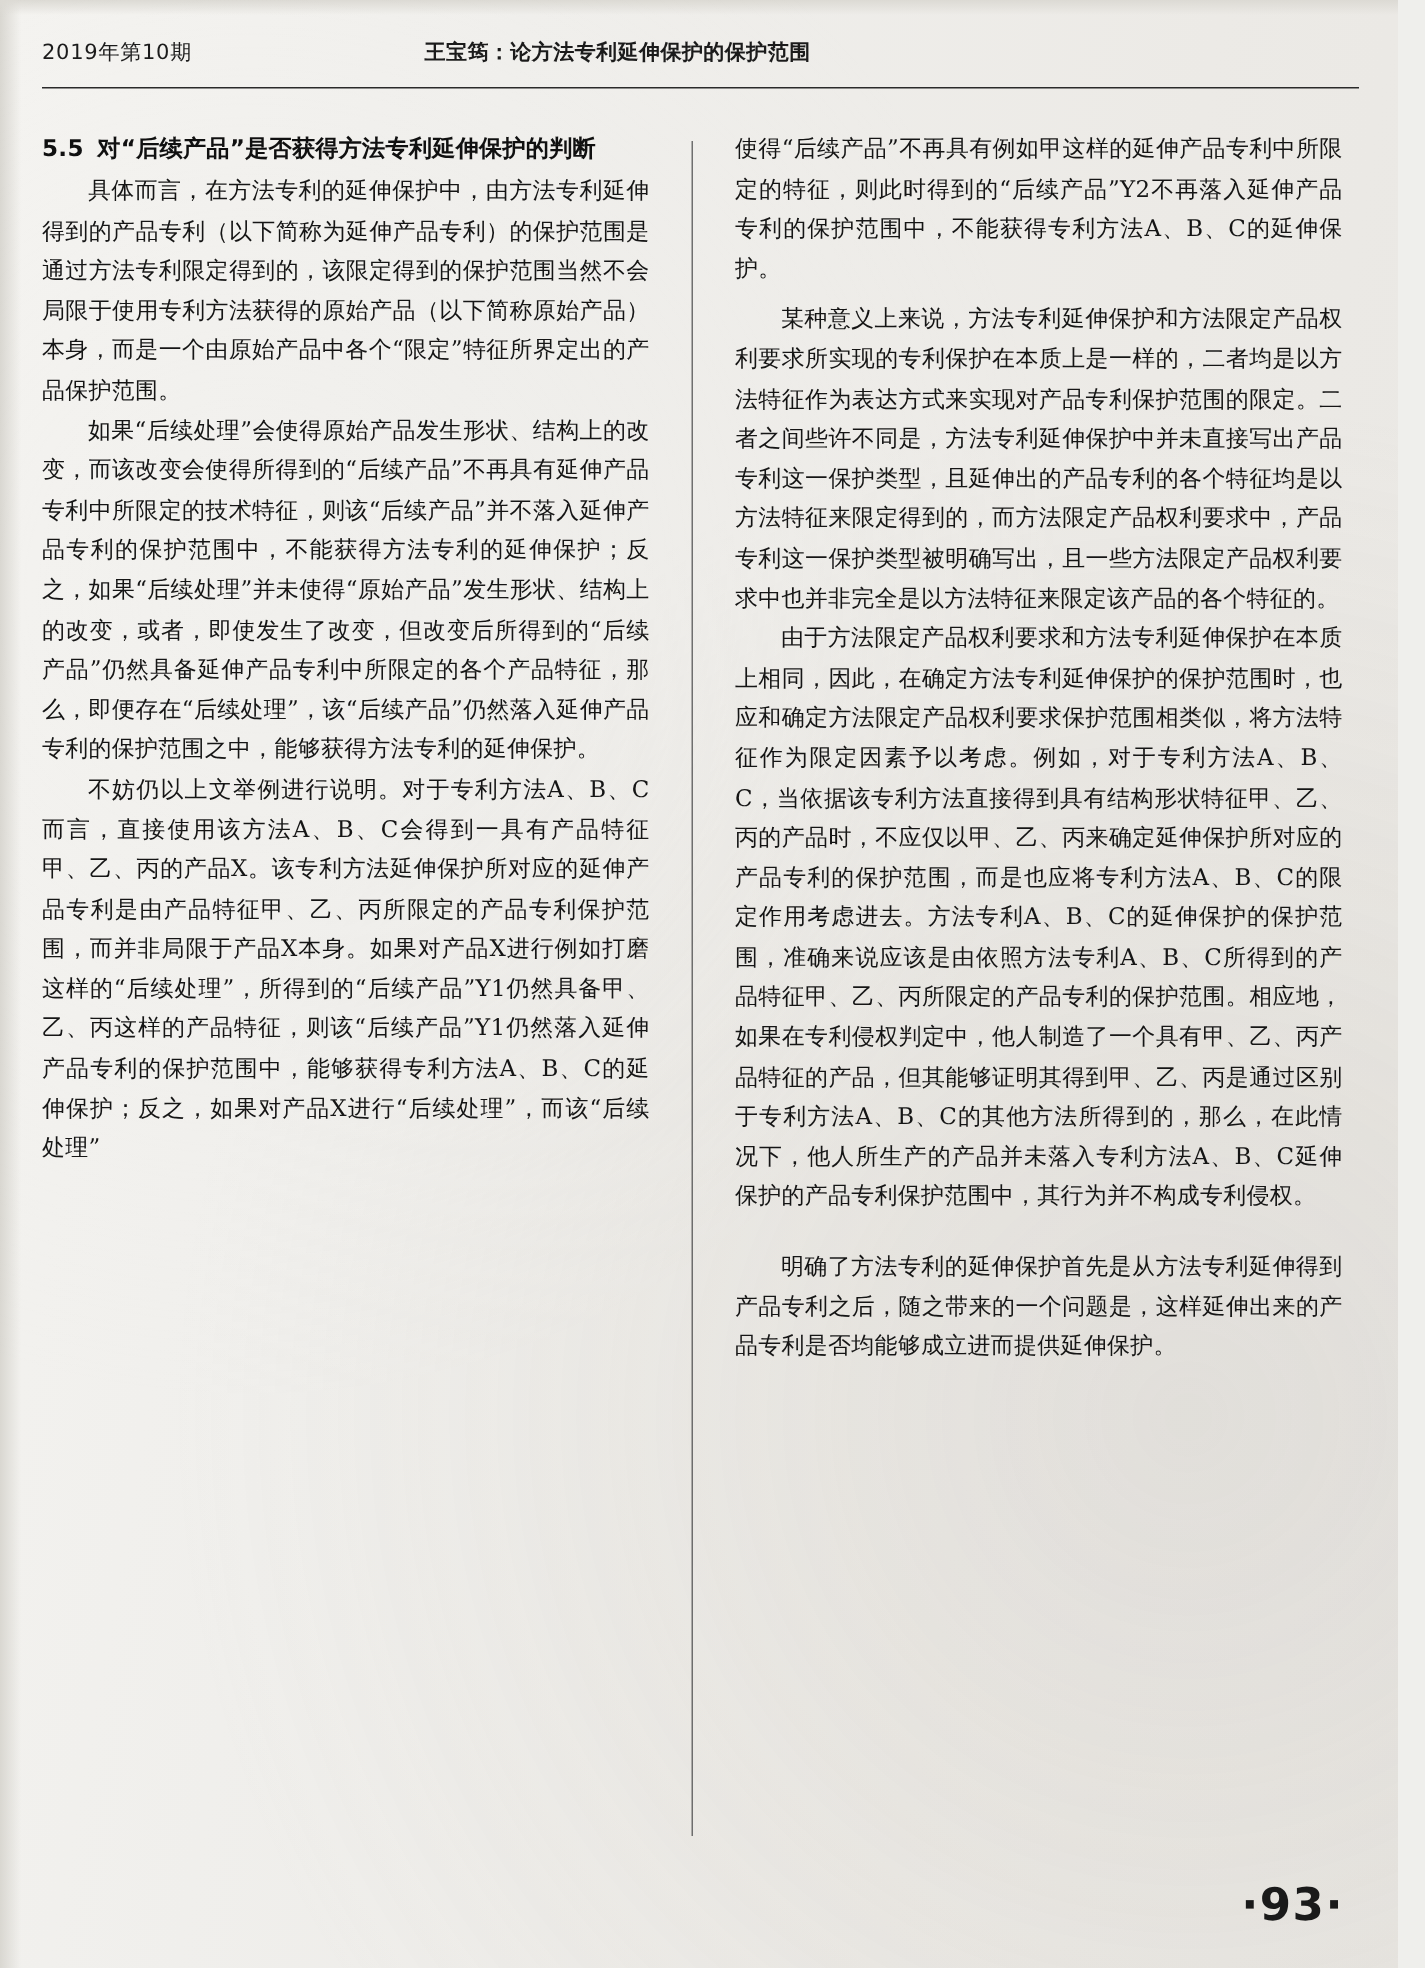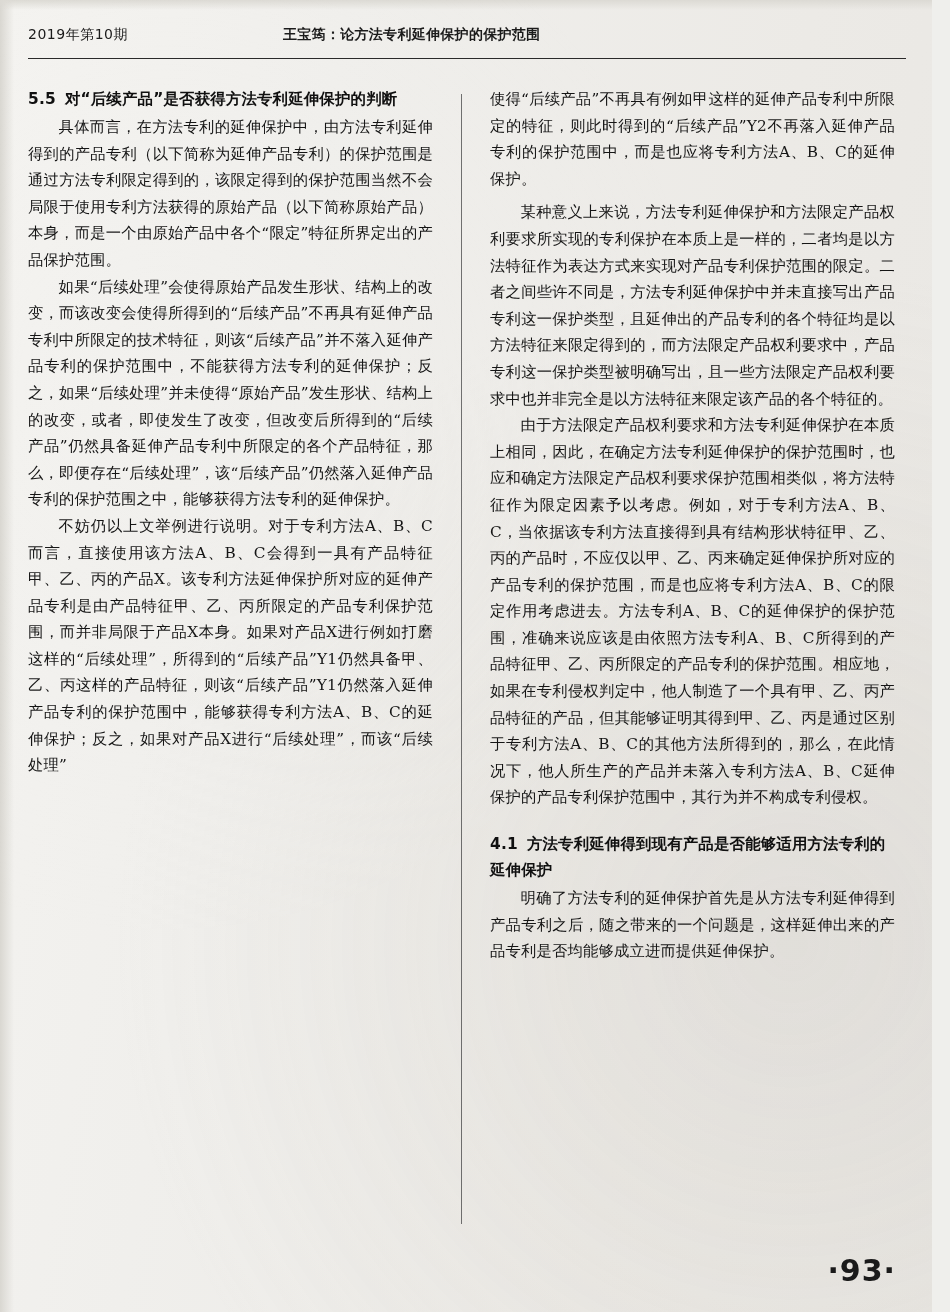--- a/index.html
+++ b/index.html
@@ -158,27 +158,24 @@
     <div class="col col-left">
       <h3 class="sec">
         <span class="num">5.5</span><span>对“后续产品”是否获得方法专利延伸保护的判断</span>
       </h3>
       <p class="indent">具体而言，在方法专利的延伸保护中，由方法专利延伸得到的产品专利（以下简称为延伸产品专利）的保护范围是通过方法专利限定得到的，该限定得到的保护范围当然不会局限于使用专利方法获得的原始产品（以下简称原始产品）本身，而是一个由原始产品中各个“限定”特征所界定出的产品保护范围。</p>
       <p class="indent">如果“后续处理”会使得原始产品发生形状、结构上的改变，而该改变会使得所得到的“后续产品”不再具有延伸产品专利中所限定的技术特征，则该“后续产品”并不落入延伸产品专利的保护范围中，不能获得方法专利的延伸保护；反之，如果“后续处理”并未使得“原始产品”发生形状、结构上的改变，或者，即使发生了改变，但改变后所得到的“后续产品”仍然具备延伸产品专利中所限定的各个产品特征，那么，即便存在“后续处理”，该“后续产品”仍然落入延伸产品专利的保护范围之中，能够获得方法专利的延伸保护。</p>
       <p class="indent">不妨仍以上文举例进行说明。对于专利方法A、B、C而言，直接使用该方法A、B、C会得到一具有产品特征甲、乙、丙的产品X。该专利方法延伸保护所对应的延伸产品专利是由产品特征甲、乙、丙所限定的产品专利保护范围，而并非局限于产品X本身。如果对产品X进行例如打磨这样的“后续处理”，所得到的“后续产品”Y1仍然具备甲、乙、丙这样的产品特征，则该“后续产品”Y1仍然落入延伸产品专利的保护范围中，能够获得专利方法A、B、C的延伸保护；反之，如果对产品X进行“后续处理”，而该“后续处理”</p>
     </div>
 
     <div class="col col-right">
-      <p>使得“后续产品”不再具有例如甲这样的延伸产品专利中所限定的特征，则此时得到的“后续产品”Y2不再落入延伸产品专利的保护范围中，而是也应将专利方法A、B、C的延伸保护。</p>
+      <p>使得“后续产品”不再具有例如甲这样的延伸产品专利中所限定的特征，则此时得到的“后续产品”Y2不再落入延伸产品专利的保护范围中，不能获得专利方法A、B、C的延伸保护。</p>
       <div class="gap-s"></div>
       <p class="indent">某种意义上来说，方法专利延伸保护和方法限定产品权利要求所实现的专利保护在本质上是一样的，二者均是以方法特征作为表达方式来实现对产品专利保护范围的限定。二者之间些许不同是，方法专利延伸保护中并未直接写出产品专利这一保护类型，且延伸出的产品专利的各个特征均是以方法特征来限定得到的，而方法限定产品权利要求中，产品专利这一保护类型被明确写出，且一些方法限定产品权利要求中也并非完全是以方法特征来限定该产品的各个特征的。</p>
       <p class="indent">由于方法限定产品权利要求和方法专利延伸保护在本质上相同，因此，在确定方法专利延伸保护的保护范围时，也应和确定方法限定产品权利要求保护范围相类似，将方法特征作为限定因素予以考虑。例如，对于专利方法A、B、C，当依据该专利方法直接得到具有结构形状特征甲、乙、丙的产品时，不应仅以甲、乙、丙来确定延伸保护所对应的产品专利的保护范围，而是也应将专利方法A、B、C的限定作用考虑进去。方法专利A、B、C的延伸保护的保护范围，准确来说应该是由依照方法专利A、B、C所得到的产品特征甲、乙、丙所限定的产品专利的保护范围。相应地，如果在专利侵权判定中，他人制造了一个具有甲、乙、丙产品特征的产品，但其能够证明其得到甲、乙、丙是通过区别于专利方法A、B、C的其他方法所得到的，那么，在此情况下，他人所生产的产品并未落入专利方法A、B、C延伸保护的产品专利保护范围中，其行为并不构成专利侵权。</p>
       <div class="gap-m"></div>
       <div class="gap-s"></div>
-      <h3 class="sec">
-        <span class="num">4.1</span><span>方法专利延伸得到现有产品是否能够适用方法专利的延伸保护</span>
-      </h3>
       <p class="indent">明确了方法专利的延伸保护首先是从方法专利延伸得到产品专利之后，随之带来的一个问题是，这样延伸出来的产品专利是否均能够成立进而提供延伸保护。</p>
     </div>
   </div>
 
   <div class="folio">·93·</div>
 </div>
 
 </body></html>

